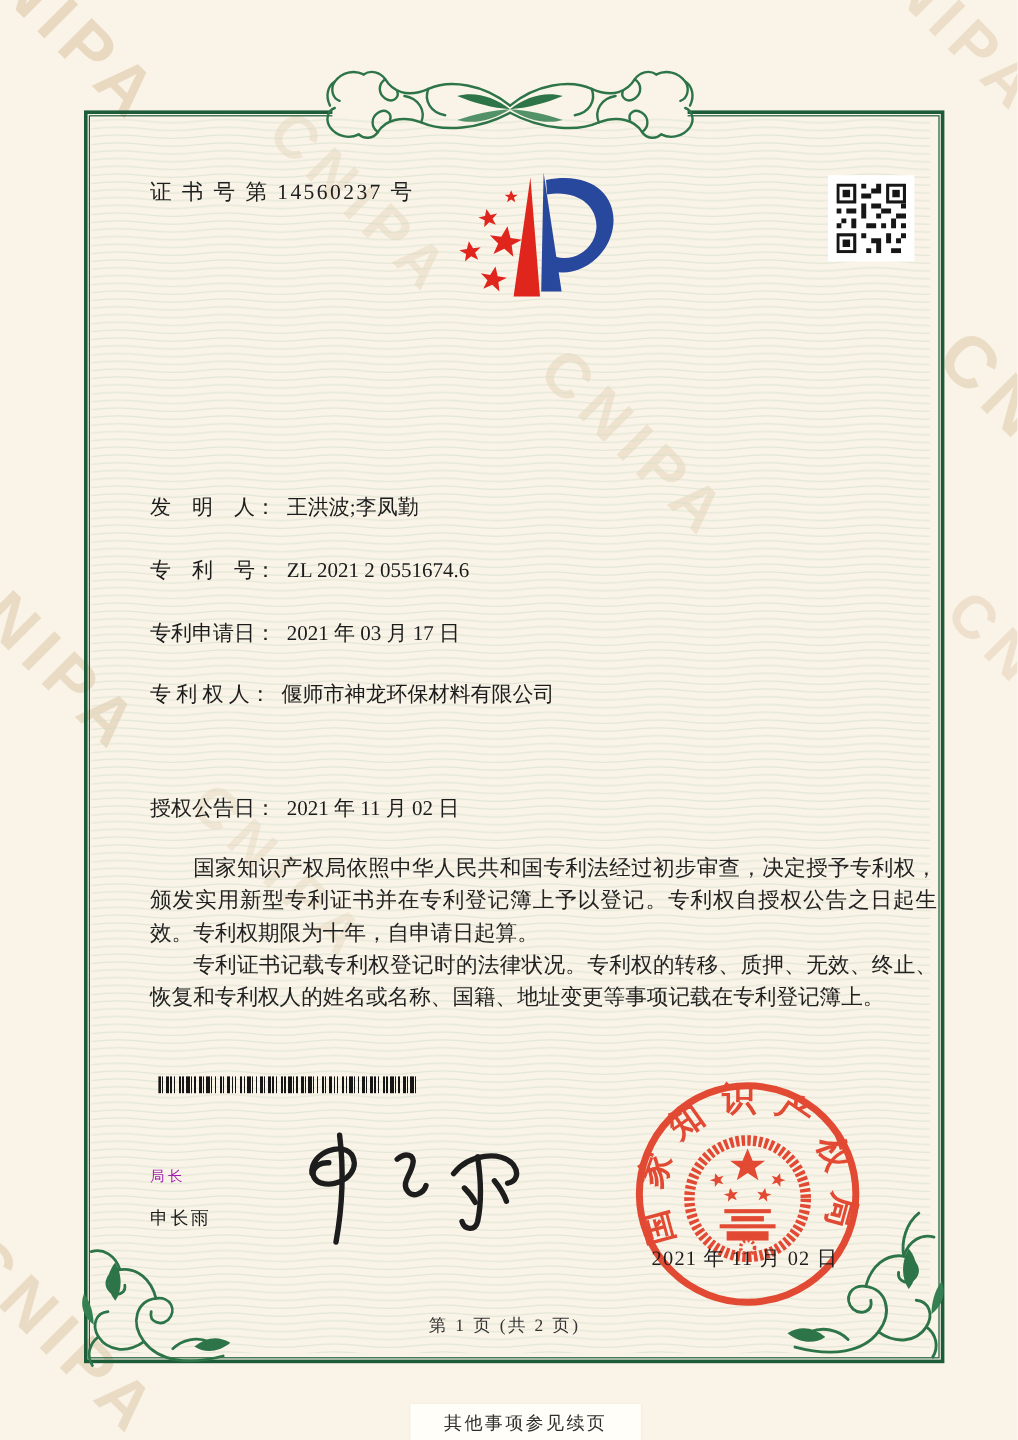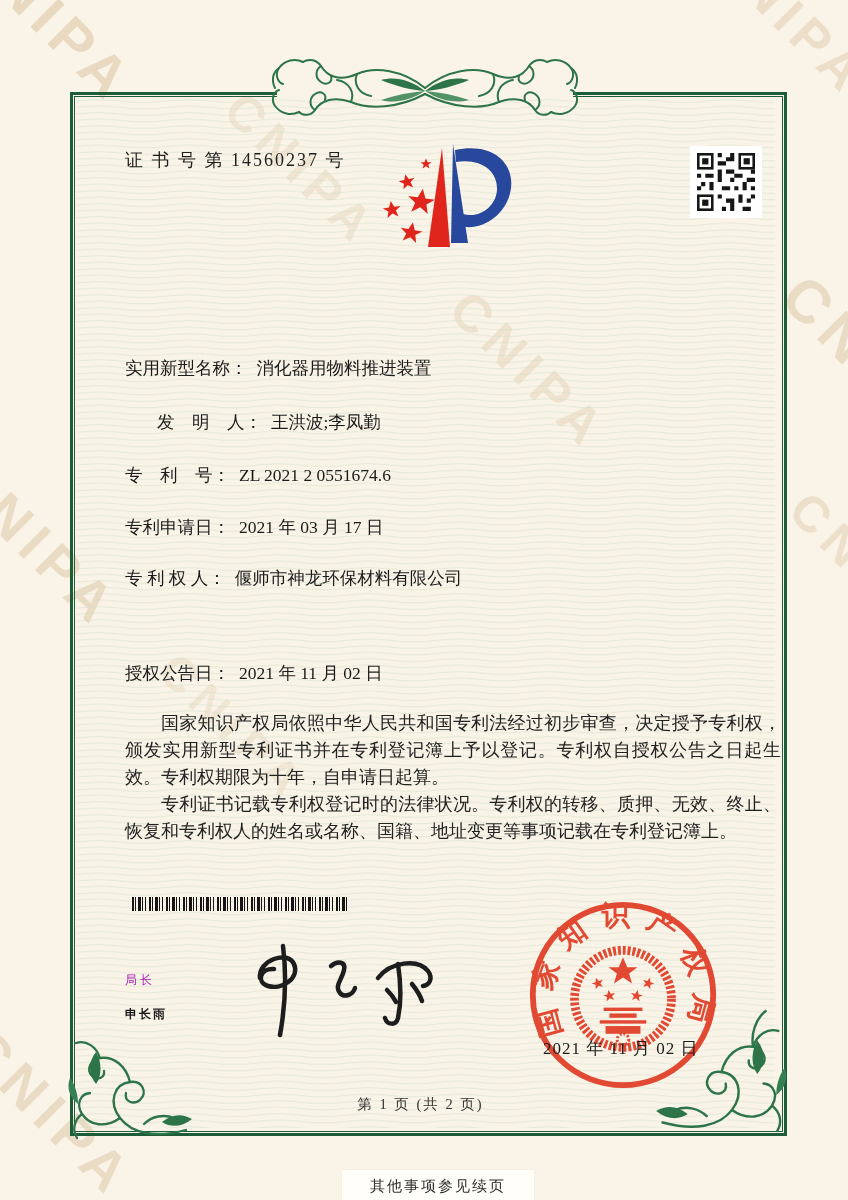--- a/index.html
+++ b/index.html
@@ -36,35 +36,35 @@
 
   .cert-no{left:113px;top:148px;font-size:18px;letter-spacing:2px;color:#1e1e1e;}
   .logo{left:352px;top:138px;width:150px;height:115px;}
   .qr{left:678px;top:146px;width:72px;height:72px;background:#fff;padding:7px;box-sizing:border-box;}
   .title{left:0;top:250px;width:848px;text-align:center;font-size:38px;font-weight:bold;
          letter-spacing:9px;color:#111;}
 
   .frow{left:113px;width:660px;font-size:17.5px;color:#1b1b1b;white-space:nowrap;}
   .frow .lab{display:inline-block;}
   .frow .val{margin-left:9px;}
-  .r1{top:356px;} .r2{top:410px;margin-left:32px;} .r3{top:463px;} .r4{top:515px;}
+  .r1{top:356px;} .r2{top:410px;} .r3{top:463px;} .r4{top:515px;}
   .r5{top:566px;} .r6{top:617px;} .r7{top:661px;}
   .grant-no-cell{position:absolute;left:342px;top:0;}
 
   .paras{left:113px;top:697px;width:656px;font-size:18px;line-height:27px;
          text-align:justify;color:#222;margin-top:13px;}
   .paras p{margin:0;text-indent:2em;}
 
   .barcode{left:120px;top:897px;width:217px;height:14px;
     background:repeating-linear-gradient(90deg,#151515 0 2px,rgba(0,0,0,0) 2px 3px,
       #151515 3px 4px,rgba(0,0,0,0) 4px 6px,#151515 6px 9px,rgba(0,0,0,0) 9px 10px,
       #151515 10px 11px,rgba(0,0,0,0) 11px 13px,#151515 13px 14px,rgba(0,0,0,0) 14px 17px);}
 
   .duty{left:113px;top:972px;font-size:12px;letter-spacing:3px;color:#a21caf;}
-  .official{left:113px;top:1006px;font-size:12px;letter-spacing:2px;color:#1b1b1b;font-weight:bold;}
+  .official{left:113px;top:1006px;font-size:15px;letter-spacing:2px;color:#1b1b1b;}
   .signature{left:218px;top:938px;width:240px;height:105px;}
 
   .seal{left:514px;top:898px;width:194px;height:194px;}
   .seal-date{left:531px;top:1037px;width:160px;font-size:17px;color:#1c1c1c;
              letter-spacing:1px;white-space:nowrap;}
 
   .pageinfo{left:0;top:1095px;width:817px;text-align:center;font-size:14.5px;
             letter-spacing:2px;color:#333;}
   .note{left:330px;top:1138px;width:192px;height:32px;background:#fffef9;
         display:flex;align-items:center;justify-content:center;font-size:15px;
@@ -179,23 +179,20 @@
       </g>
       <g fill="#161616">
         <rect x="5" y="5" width="6" height="6"></rect>
           <rect x="45" y="5" width="6" height="6"></rect>
           <rect x="5" y="45" width="6" height="6"></rect>
         <path d="M20,0h4v4h-4z M28,4h4v4h-4z M20,8h8v4h-8z M32,0h4v8h-4z M20,16h4v4h-4z M28,16h8v4h-8z M0,20h4v4h-4z M8,20h8v4h-8z M20,20h4v8h-4z M32,24h4v4h-4z M40,20h4v4h-4z M48,24h8v4h-8z M4,28h4v4h-4z M12,28h4v8h-4z M24,32h8v4h-8z M36,32h4v4h-4z M44,28h4v8h-4z M52,32h4v4h-4z M0,32h4v4h-4z M20,40h4v4h-4z M28,44h8v4h-8z M40,40h4v8h-4z M48,44h4v4h-4z M24,52h4v4h-4z M32,48h4v8h-4z M44,52h8v4h-8z M52,40h4v4h-4z M36,20h4v4h-4z M52,16h4v4h-4z"></path>
       </g>
     </svg>
 
 
-    <div class="abs frow r1">
-      <span class="lab">实用新型名称：</span><span class="val">消化器用物料推进装置</span>
-    </div>
     <div class="abs frow r2">
       <span class="lab">发　明　人：</span><span class="val">王洪波;李凤勤</span>
     </div>
     <div class="abs frow r3">
       <span class="lab">专　利　号：</span><span class="val">ZL 2021 2 0551674.6</span>
     </div>
     <div class="abs frow r4">
       <span class="lab">专利申请日：</span><span class="val">2021 年 03 月 17 日</span>
     </div>
     <div class="abs frow r5">

